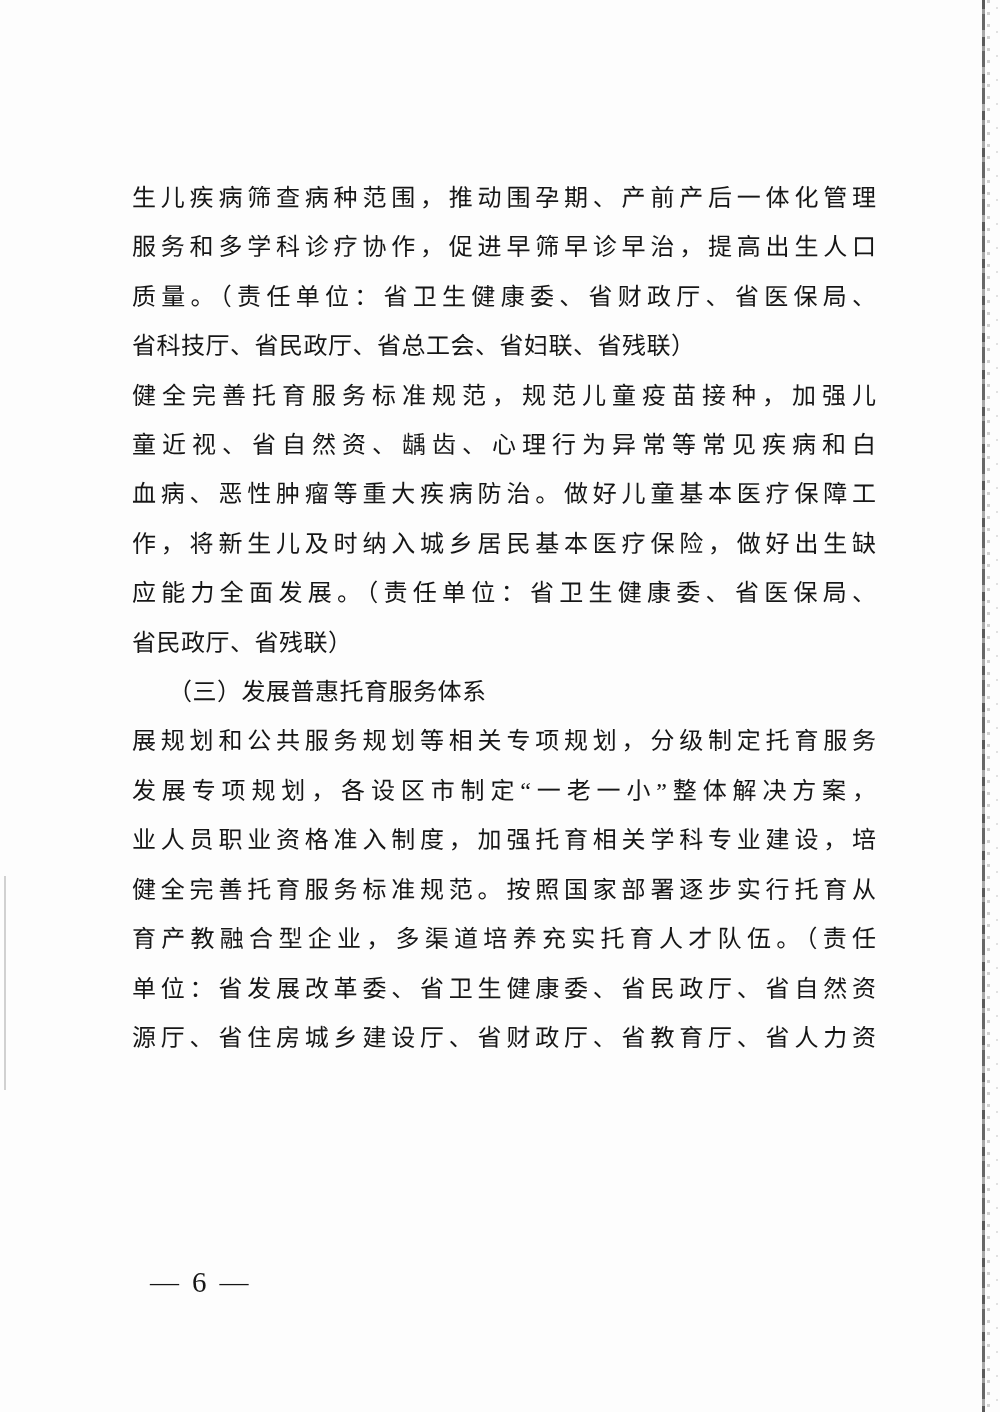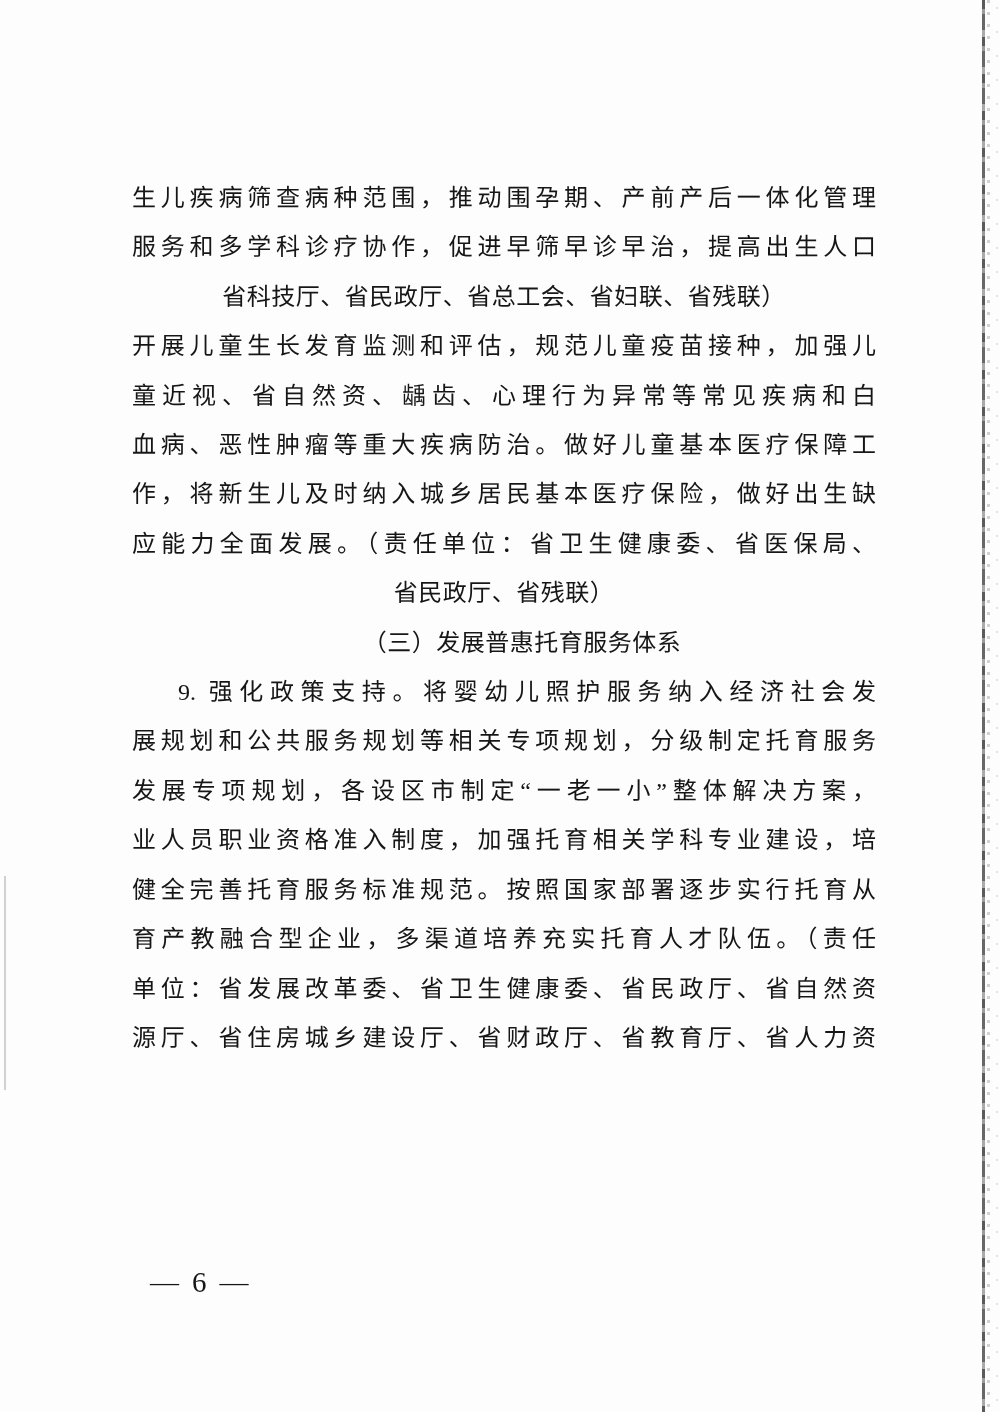--- a/index.html
+++ b/index.html
@@ -19,21 +19,21 @@
   .body-text {
     position: absolute;
     left: 132px;
     top: 174px;
     width: 744px;
     font-size: 24px;
     line-height: 49.4px;
     color: #161616;
   }
   .line {
-    text-align: center;
+    text-align: left;
     letter-spacing: 0.5px;
     white-space: nowrap;
   }
   .line.justify {
     white-space: normal;
     letter-spacing: 0;
     text-align: justify;
     text-align-last: justify;
     text-justify: inter-character;
   }
@@ -95,29 +95,29 @@
   }
 </style>
 </head>
 <body>
 
 <div class="page">
 
   <div class="body-text">
       <div class="line justify">生儿疾病筛查病种范围，推动围孕期、产前产后一体化管理</div>
       <div class="line justify">服务和多学科诊疗协作，促进早筛早诊早治，提高出生人口</div>
+      <div class="line justify">质量。（责任单位：省卫生健康委、省财政厅、省医保局、</div>
       <div class="line">省科技厅、省民政厅、省总工会、省妇联、省残联）</div>
-      <div class="line justify">开展儿童生长发育监测和评估，规范儿童疫苗接种，加强儿</div>
+      <div class="line justify">健全完善托育服务标准规范，规范儿童疫苗接种，加强儿</div>
       <div class="line justify">童近视、省自然资、龋齿、心理行为异常等常见疾病和白</div>
       <div class="line justify">血病、恶性肿瘤等重大疾病防治。做好儿童基本医疗保障工</div>
       <div class="line justify">作，将新生儿及时纳入城乡居民基本医疗保险，做好出生缺</div>
       <div class="line justify">应能力全面发展。（责任单位：省卫生健康委、省医保局、</div>
       <div class="line">省民政厅、省残联）</div>
       <div class="line indent-heading bold">（三）发展普惠托育服务体系</div>
-      <div class="line justify indent-number">9. 强化政策支持。将婴幼儿照护服务纳入经济社会发</div>
       <div class="line justify">展规划和公共服务规划等相关专项规划，分级制定托育服务</div>
       <div class="line justify">发展专项规划，各设区市制定“一老一小”整体解决方案，</div>
       <div class="line justify">业人员职业资格准入制度，加强托育相关学科专业建设，培</div>
       <div class="line justify">健全完善托育服务标准规范。按照国家部署逐步实行托育从</div>
       <div class="line justify">育产教融合型企业，多渠道培养充实托育人才队伍。（责任</div>
       <div class="line justify">单位：省发展改革委、省卫生健康委、省民政厅、省自然资</div>
       <div class="line justify">源厅、省住房城乡建设厅、省财政厅、省教育厅、省人力资</div>
     </div>
 
   <div class="page-number">

